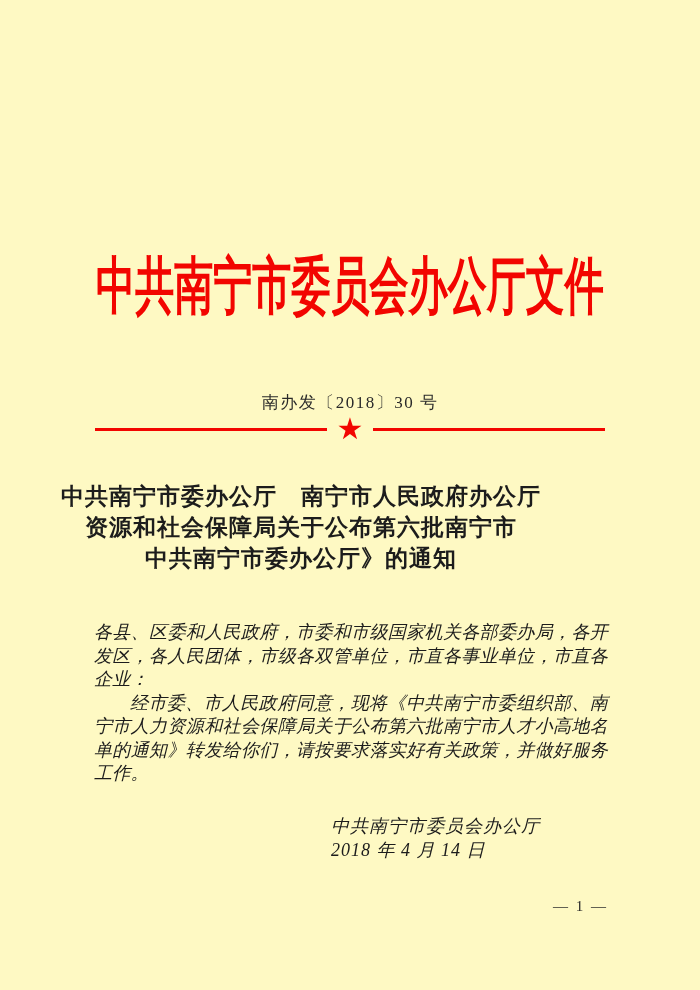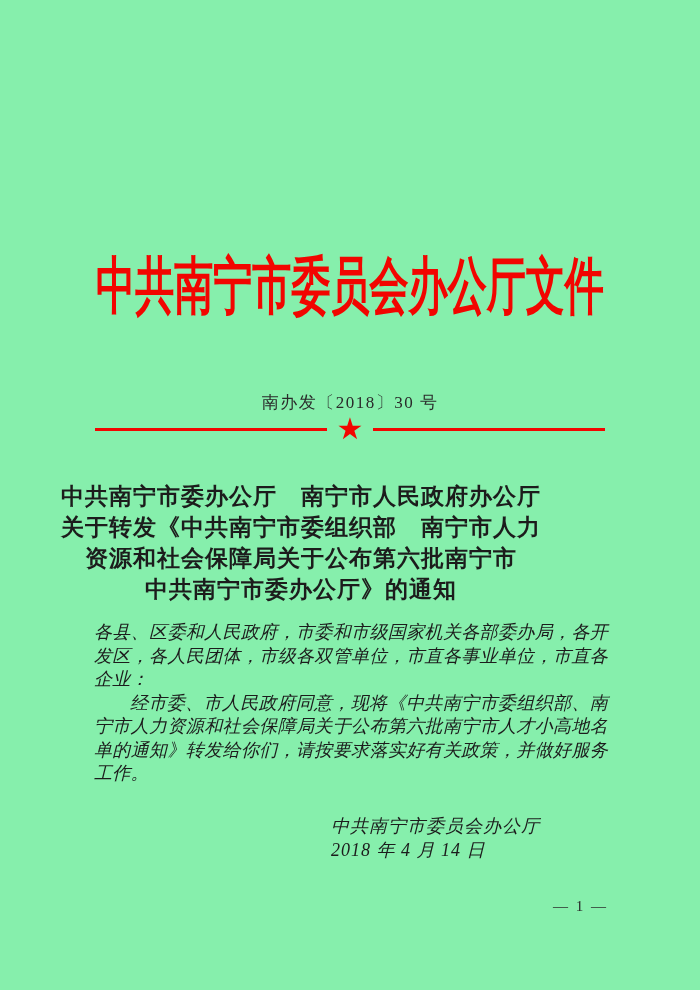--- a/index.html
+++ b/index.html
@@ -3,21 +3,21 @@
 <meta charset="utf-8">
 <style>
   :root{
     --red:#f20500;
     --ink:#1c1c1c;
   }
   html,body{margin:0;padding:0;background:#888;}
   .page{
     position:relative;
     width:700px;height:990px;
-    background:#86efac;
+    background:#fef9c3;
     margin:0 auto;
     overflow:hidden;
     font-family:"Liberation Serif",serif;
   }
   
   .banner{
     position:absolute;top:238px;left:0;width:700px;height:96px;
     display:flex;align-items:center;justify-content:center;
   }
   .banner-text{
@@ -108,21 +108,20 @@
   <div class="docnum">南办发〔2018〕30 号</div>
 
   <div class="rule">
     <span class="rule-line"></span>
     <span class="star">★</span>
     <span class="rule-line"></span>
   </div>
 
   <div class="title-block">
     <div class="title-line">中共南宁市委办公厅　南宁市人民政府办公厅</div>
-    <div class="title-line">关于转发《中共南宁市委组织部　南宁市人力</div>
     <div class="title-line">资源和社会保障局关于公布第六批南宁市</div>
     <div class="title-line">中共南宁市委办公厅》的通知</div>
   </div>
 
   <div class="body-block">
     <p class="para">各县、区委和人民政府，市委和市级国家机关各部委办局，各开发区，各人民团体，市级各双管单位，市直各事业单位，市直各企业：</p>
     <p class="para indent">经市委、市人民政府同意，现将《中共南宁市委组织部、南宁市人力资源和社会保障局关于公布第六批南宁市人才小高地名单的通知》转发给你们，请按要求落实好有关政策，并做好服务工作。</p>
   </div>
 
   <div class="signature">

